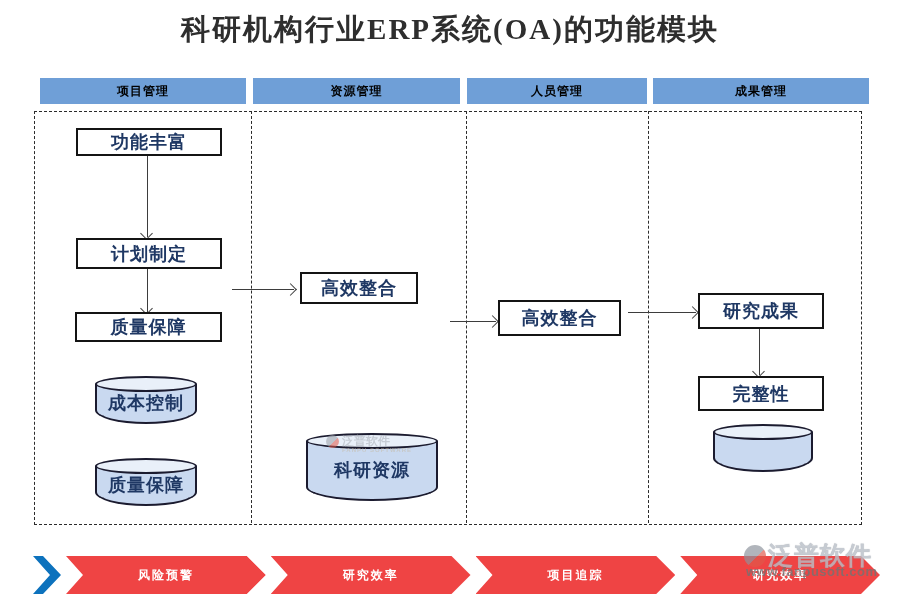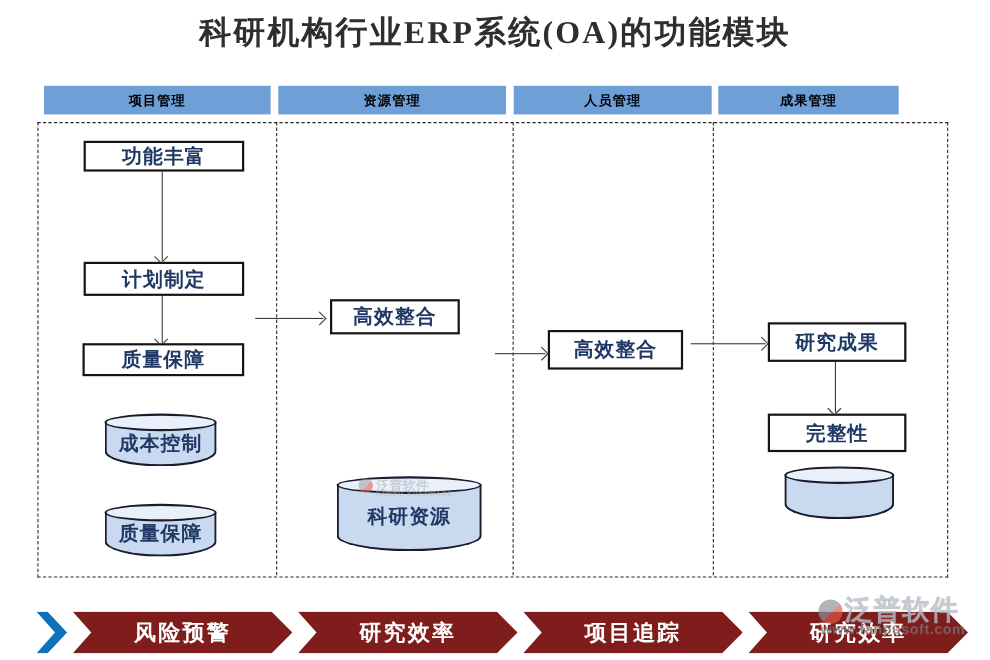--- a/index.html
+++ b/index.html
@@ -74,23 +74,23 @@
   
   .footer {
     position:absolute; left:33px; top:556px; width:847px; height:38px;
     display:flex; gap:5px; align-items:stretch; z-index:3;
   }
   .banner-lead {
     width:28px; background:#0d72bd;
     clip-path:polygon(0 0, 10px 0, 28px 50%, 10px 100%, 0 100%, 17px 50%);
   }
   .banner {
-    flex:1; background:#7f1d1d; color:#ffffff;
+    flex:1; background:#ef4444; color:#ffffff;
     display:flex; align-items:center; justify-content:center;
-    font-size:20px; font-weight:bold; letter-spacing:2px;
+    font-size:12px; font-weight:bold; letter-spacing:2px;
     clip-path:polygon(0 0, calc(100% - 19px) 0, 100% 50%, calc(100% - 19px) 100%, 0 100%, 17px 50%);
   }
 
   
   .wm-small {
     position:absolute; left:326px; top:435px; z-index:4; opacity:.55;
     display:flex; align-items:flex-start; gap:3px;
   }
   .wm-small .logo {
     width:13px; height:13px; border-radius:50%;
@@ -119,21 +119,21 @@
   }
 </style>
 </head>
 <body>
 
 <div class="title">科研机构行业ERP系统(OA)的功能模块</div>
 
 <div class="col-header" style="left:40px;width:206px;">项目管理</div>
 <div class="col-header" style="left:253px;width:207px;">资源管理</div>
 <div class="col-header" style="left:467px;width:180px;">人员管理</div>
-<div class="col-header" style="left:653px;width:164px;">成果管理</div>
+<div class="col-header" style="left:653px;width:216px;">成果管理</div>
 
 <div class="frame"></div>
 <div class="divider" style="left:251px;"></div>
 <div class="divider" style="left:466px;"></div>
 <div class="divider" style="left:648px;"></div>
 
 <div class="fbox" style="left:76px;top:128px;width:142px;height:24px;">功能丰富</div>
 <div class="arrow-down" style="left:147px;top:152px;height:85px;"></div>
 <div class="fbox" style="left:76px;top:238px;width:142px;height:27px;">计划制定</div>
 <div class="arrow-down" style="left:147px;top:265px;height:47px;"></div>

